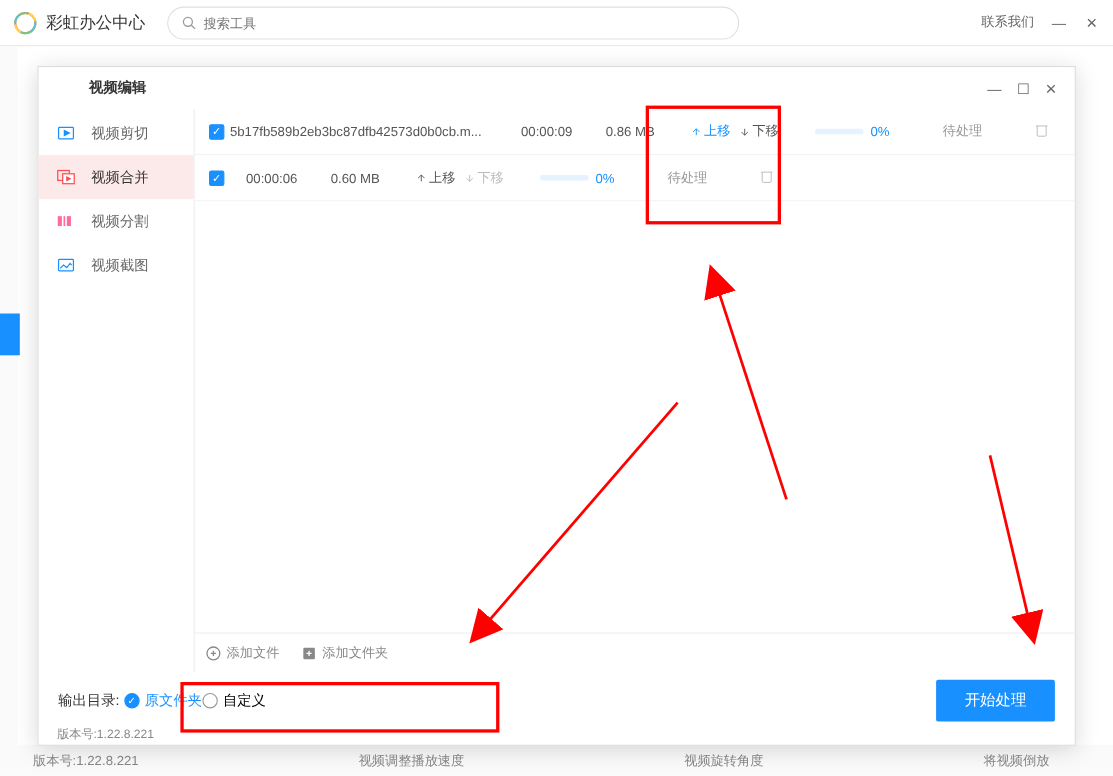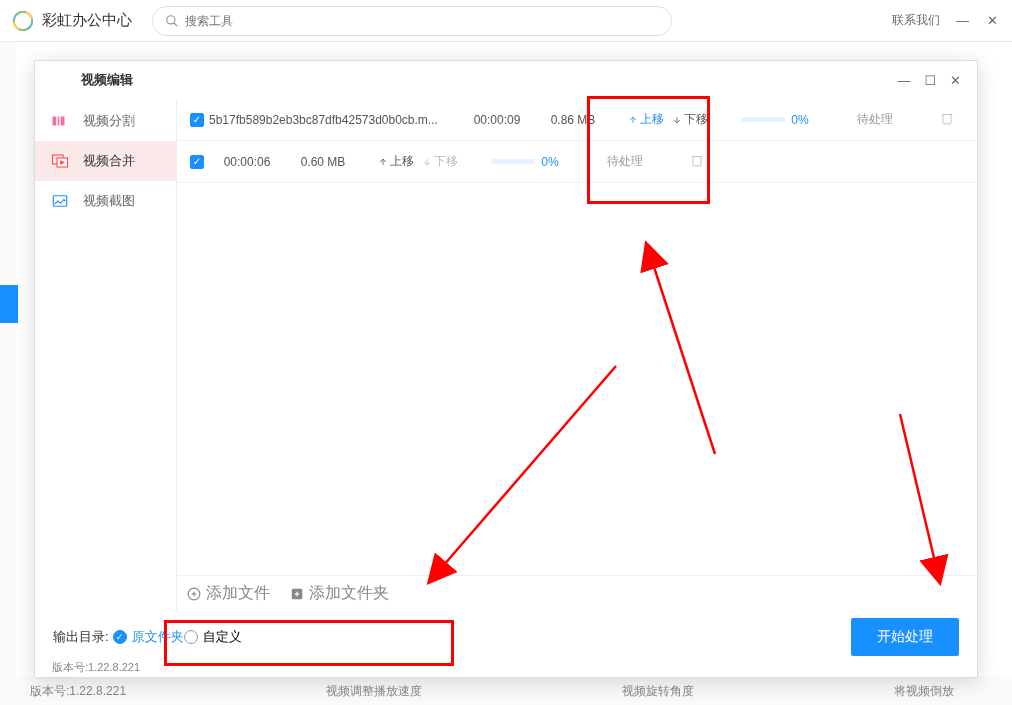--- a/index.html
+++ b/index.html
@@ -60,21 +60,21 @@
 .row .stat { width: 100px; display: flex; align-items: center; justify-content: center; gap: 6px; }
 .progress-bar { width: 44px; height: 5px; background: #e6f2ff; border-radius: 2px; }
 .pct { color: #1890ff; font-size: 12px; }
 .row .act { width: 100px; text-align: center; color: #999; }
 .row .del { width: 44px; text-align: center; color: #bbb; cursor: pointer; }
 
 .checkbox { width: 14px; height: 14px; border: 1px solid #1890ff; border-radius: 2px; display: flex; align-items: center; justify-content: center; cursor: pointer; }
 .checkbox.checked { background: #1890ff; }
 .checkbox.checked::after { content: '✓'; color: #fff; font-size: 10px; }
 
-.add-bar { height: 36px; display: flex; align-items: center; gap: 20px; padding: 0 10px; border-top: 1px solid #eee; font-size: 16px; color: #888; }
+.add-bar { height: 36px; display: flex; align-items: center; gap: 20px; padding: 0 10px; border-top: 1px solid #eee; font-size: 12px; color: #888; }
 .add-btn { display: flex; align-items: center; gap: 5px; cursor: pointer; }
 
 .modal-footer { height: 66px; display: flex; align-items: center; padding: 0 18px 14px; }
 .output-label { font-size: 13px; color: #333; }
 .radio-group { display: flex; align-items: center; margin-left: 4px; }
 .radio { display: flex; align-items: center; gap: 5px; font-size: 13px; cursor: pointer; }
 .radio-circle { width: 14px; height: 14px; border: 1px solid #999; border-radius: 50%; display: flex; align-items: center; justify-content: center; }
 .radio.sel .radio-circle { border-color: #1890ff; background: #1890ff; }
 .radio.sel .radio-circle::after { content: '✓'; color: #fff; font-size: 9px; }
 .radio.sel span { color: #1890ff; }
@@ -128,37 +128,46 @@
     <div class="modal-titlebar-right">
       <span class="win-btn">—</span>
       <span class="win-btn">☐</span>
       <span class="win-btn">✕</span>
     </div>
   </div>
   <div class="modal-body">
     <div class="sidebar">
       <div class="sidebar-item">
         <span class="sidebar-icon">
+            <svg width="18" height="18" viewBox="0 0 24 24" fill="none" stroke="#1890ff" stroke-width="1.5">
+              <rect x="3" y="5" width="18" height="14" rx="1"></rect>
+              <polygon points="10,9 16,12 10,15" fill="#1890ff"></polygon>
+            </svg>
+          </span>
+        <span>视频剪切</span>
+      </div>
+      <div class="sidebar-item active">
+        <span class="sidebar-icon">
+            <svg width="18" height="18" viewBox="0 0 24 24" fill="none" stroke="#ff4d4f" stroke-width="1.5">
+              <rect x="2" y="4" width="14" height="12"></rect>
+              <rect x="8" y="8" width="14" height="12" fill="#fff" stroke="#ff4d4f"></rect>
+              <polygon points="13,12 17,14 13,16" fill="#ff4d4f"></polygon>
+            </svg>
+          </span>
+        <span>视频合并</span>
+      </div>
+      <div class="sidebar-item">
+        <span class="sidebar-icon">
             <svg width="18" height="18" viewBox="0 0 24 24">
               <rect x="2" y="6" width="5" height="12" fill="#ff6b9d"></rect>
               <rect x="9" y="6" width="2" height="12" fill="#ff6b9d"></rect>
               <rect x="13" y="6" width="5" height="12" fill="#ff6b9d"></rect>
             </svg>
           </span>
         <span>视频分割</span>
-      </div>
-      <div class="sidebar-item active">
-        <span class="sidebar-icon">
-            <svg width="18" height="18" viewBox="0 0 24 24" fill="none" stroke="#ff4d4f" stroke-width="1.5">
-              <rect x="2" y="4" width="14" height="12"></rect>
-              <rect x="8" y="8" width="14" height="12" fill="#fff" stroke="#ff4d4f"></rect>
-              <polygon points="13,12 17,14 13,16" fill="#ff4d4f"></polygon>
-            </svg>
-          </span>
-        <span>视频合并</span>
       </div>
       <div class="sidebar-item">
         <span class="sidebar-icon">
             <svg width="18" height="18" viewBox="0 0 24 24" fill="none" stroke="#1890ff" stroke-width="1.5">
               <rect x="3" y="5" width="18" height="14" rx="1"></rect>
               <polyline points="5,16 9,12 13,15 17,10 19,12"></polyline>
             </svg>
           </span>
         <span>视频截图</span>
       </div>

